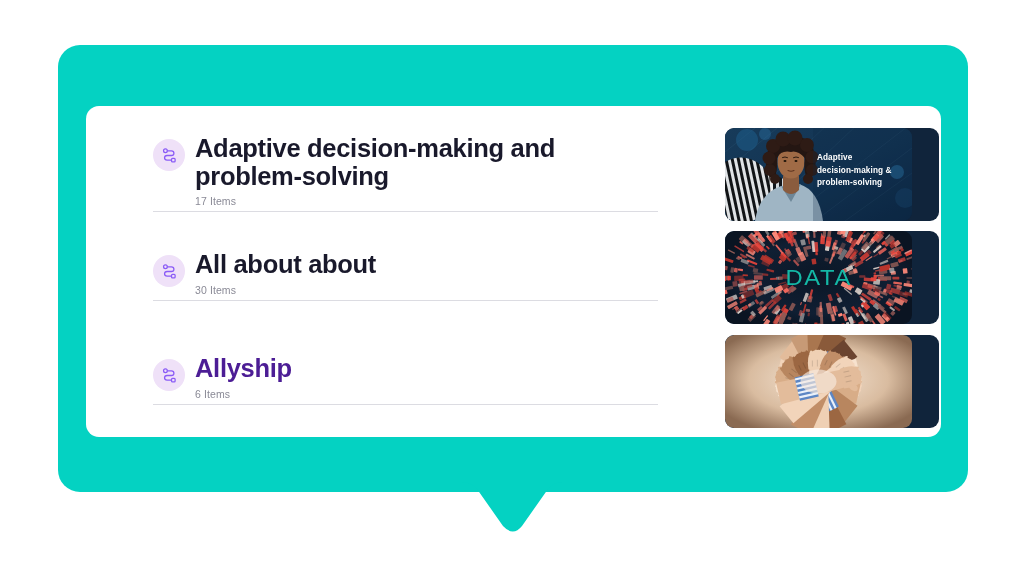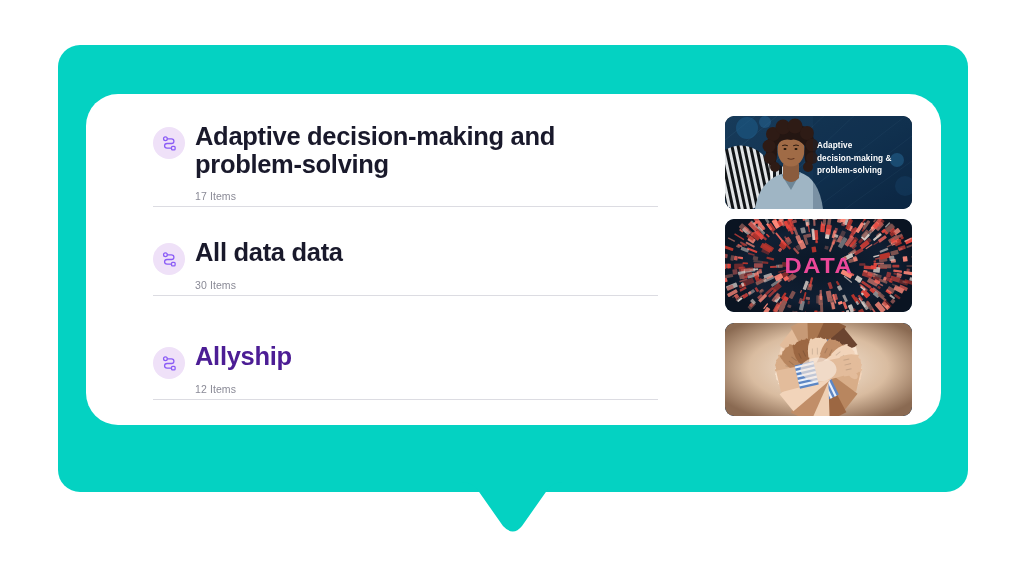--- a/index.html
+++ b/index.html
@@ -38,25 +38,25 @@
     top: 470px;
     width: 100px;
     height: 68px;
     overflow: visible;
   }
 
   
   .card {
     position: absolute;
     left: 86px;
-    top: 94px;
+    top: 106px;
     width: 855px;
     height: 331px;
     background: #ffffff;
-    border-radius: 32px;
+    border-radius: 13px;
     overflow: hidden;
   }
 
   .card-inner {
     position: absolute;
     left: 0; top: 0;
     width: 855px;
     height: 331px;
     display: flex;
     flex-direction: row;
@@ -114,42 +114,42 @@
     color: #19192B;
     margin: 0;
     padding: 0;
   }
 
   .row-count {
     font-family: "Liberation Sans", sans-serif;
     font-size: 10.5px;
     font-weight: normal;
     color: #8A8A96;
-    margin-top: 12px;
+    margin-top: 5px;
     letter-spacing: 0.1px;
   }
 
   .row-divider {
     margin-top: 4px;
     margin-left: 0px;
     height: 1px;
     background: #DCDCE2;
     width: 505px;
   }
 
   
   .thumbs-col {
     position: relative;
     width: 218px;
   }
 
   .thumb {
     position: absolute;
     left: 2px;
-    width: 187px;
+    width: 214px;
     height: 93px;
     border-radius: 9px;
     overflow: hidden;
     background: #10243B;
   }
   .thumb-0 { top: 22px; }
   .thumb-1 { top: 125px; }
   .thumb-2 { top: 229px; }
 
   .thumb svg, .thumb .thumb-layer {
@@ -175,23 +175,23 @@
     z-index: 5;
   }
 
   
   .t2-word {
     position: absolute;
     left: 0;
     top: 34px;
     width: 187px;
     text-align: center;
-    color: #ec4899;
+    color: #14b8a6;
     font-family: "Liberation Sans", sans-serif;
-    font-weight: bold;
+    font-weight: normal;
     font-size: 22px;
     letter-spacing: 1.5px;
     z-index: 5;
   }
   .t2-word span {
     display: inline-block;
     transform: scaleX(1.08);
   }
 </style>
 </head>
@@ -232,39 +232,39 @@
         <div class="row row-1">
           <div class="row-head">
             <div class="row-icon" style="background: rgb(239, 225, 248);">
               <svg width="17" height="17" viewBox="0 0 20 20" fill="none" xmlns="http://www.w3.org/2000/svg" aria-hidden="true">
                 <circle cx="5.2" cy="4.4" r="2.2" stroke="#8B5CF6" stroke-width="1.5"></circle>
                 <rect x="12.4" y="13.4" width="4.2" height="4.2" rx="1.1" stroke="#8B5CF6" stroke-width="1.5"></rect>
                 <path d="M7.6 4.6 H12.3 Q15.2 4.6 15.2 7.3 Q15.2 10 12.3 10 H7.1 Q4.2 10 4.2 12.7 Q4.2 15.5 7.1 15.5 H12.2" stroke="#8B5CF6" stroke-width="1.5" stroke-linecap="round" fill="none"></path>
               </svg>
             </div>
             <div class="row-textwrap">
-              <div class="row-title" style="color: rgb(25, 25, 43);">All data data</div>
+              <div class="row-title" style="color: rgb(25, 25, 43);">All about about</div>
               <div class="row-count" style="color: rgb(138, 138, 150);">30 Items</div>
             </div>
           </div>
           <div class="row-divider" style="background: rgb(220, 220, 226);"></div>
         </div>
 
         <div class="row row-2">
           <div class="row-head">
             <div class="row-icon" style="background: rgb(239, 225, 248);">
               <svg width="17" height="17" viewBox="0 0 20 20" fill="none" xmlns="http://www.w3.org/2000/svg" aria-hidden="true">
                 <circle cx="5.2" cy="4.4" r="2.2" stroke="#8B5CF6" stroke-width="1.5"></circle>
                 <rect x="12.4" y="13.4" width="4.2" height="4.2" rx="1.1" stroke="#8B5CF6" stroke-width="1.5"></rect>
                 <path d="M7.6 4.6 H12.3 Q15.2 4.6 15.2 7.3 Q15.2 10 12.3 10 H7.1 Q4.2 10 4.2 12.7 Q4.2 15.5 7.1 15.5 H12.2" stroke="#8B5CF6" stroke-width="1.5" stroke-linecap="round" fill="none"></path>
               </svg>
             </div>
             <div class="row-textwrap">
               <div class="row-title" style="color: #4c1d95;">Allyship</div>
-              <div class="row-count" style="color: rgb(138, 138, 150);">12 Items</div>
+              <div class="row-count" style="color: rgb(138, 138, 150);">6 Items</div>
             </div>
           </div>
           <div class="row-divider" style="background: rgb(220, 220, 226);"></div>
         </div>
 
       </div>
 
       <div class="thumbs-col">
 
         <div class="thumb thumb-0">

